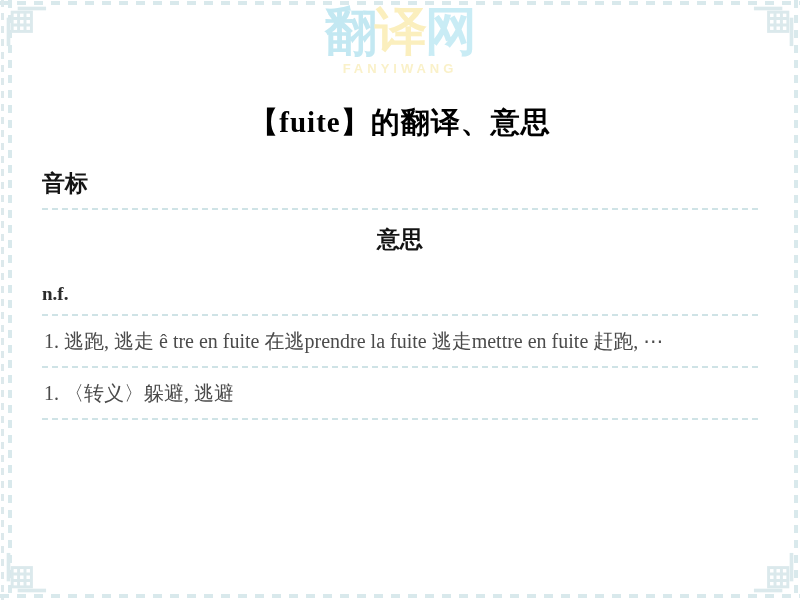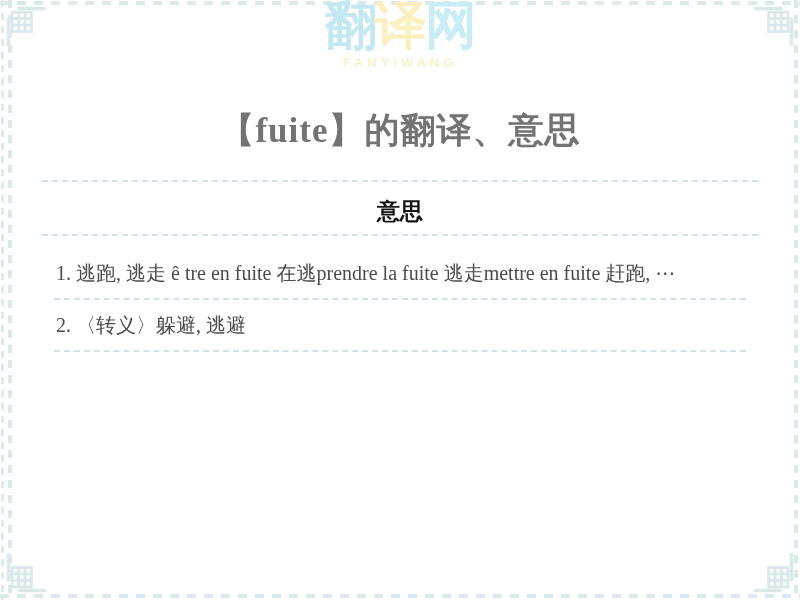--- a/index.html
+++ b/index.html
@@ -20,41 +20,41 @@
     background:repeating-linear-gradient(180deg,#d9e9ec 0 8px,transparent 8px 15px);}
   .frame-right{right:2px;top:0;bottom:0;width:4px;
     background:repeating-linear-gradient(180deg,#d9e9ec 0 8px,transparent 8px 15px);}
   .knot{position:absolute;width:44px;height:44px;}
   .knot-tl{top:3px;left:3px;}
   .knot-tr{top:3px;right:3px;transform:scaleX(-1);}
   .knot-bl{bottom:4px;left:3px;transform:scaleY(-1);}
   .knot-br{bottom:4px;right:3px;transform:scale(-1,-1);}
 
   
-  .logo{position:absolute;top:0;left:0;right:0;text-align:center;line-height:1;}
+  .logo{position:absolute;top:6px;left:0;right:0;text-align:center;line-height:1;}
   .logo-chars{font-size:52px;font-weight:700;letter-spacing:-2px;}
   .logo-char-1{color:#c3e8f2;}
   .logo-char-2{color:#fbefbe;}
   .logo-char-3{color:#c9ecf5;}
   .logo-sub{margin-top:4px;font-size:13px;font-weight:700;letter-spacing:4px;color:#faf1c9;
     font-family:"Liberation Sans","DejaVu Sans",sans-serif;}
 
   
   .page-title{position:absolute;top:84px;left:0;right:0;text-align:center;
-    font-size:35px;font-weight:700;color:#737373;letter-spacing:1px;}
+    font-size:29px;font-weight:700;color:#000000;letter-spacing:1px;}
 
   
   .content{position:absolute;left:42px;right:42px;top:170px;color:#4a4a4a;}
   .sec-heading{margin:0;font-size:23px;line-height:28px;font-weight:700;color:#141414;}
   .sec-heading.meaning{margin-top:16px;text-align:center;}
   .phonetic-value{margin-top:32px;font-size:20px;line-height:26px;color:#4c4c4c;}
   .pos-label{margin-top:28px;font-size:19px;line-height:24px;font-weight:700;color:#2b2b2b;}
   hr.sep{border:none;border-bottom:2px dashed #cfe3e6;margin:10px 0 0 0;}
   hr.sep.after-pos{margin-top:8px;}
-  ul.senses{list-style:none;margin:12px;padding:0;}
+  ul.senses{list-style:none;margin:0;padding:0;}
   ul.senses li{
     padding:12px 2px;font-size:20px;line-height:26px;color:#4b4b4b;
     border-bottom:2px dashed #cfe3e6;white-space:nowrap;overflow:hidden;}
 </style>
 </head>
 <body>
 
 <div class="frame frame-top"></div>
 <div class="frame frame-bottom"></div>
 <div class="frame frame-left-outer"></div>
@@ -105,22 +105,24 @@
 <div class="logo">
   <div class="logo-chars">
     <span class="logo-char-1">翻</span><span class="logo-char-2">译</span><span class="logo-char-3">网</span>
   </div>
   <div class="logo-sub">FANYIWANG</div>
 </div>
 
 <h1 class="page-title">【fuite】的翻译、意思</h1>
 
 <div class="content">
+  <h2 class="sec-heading">音标</h2>
   <hr class="sep">
 
   <h2 class="sec-heading meaning">意思</h2>
+  <div class="pos-label">n.f.</div>
   <hr class="sep after-pos">
 
   <ul class="senses">
     <li>1. 逃跑, 逃走 ê tre en fuite 在逃prendre la fuite 逃走mettre en fuite 赶跑, ⋯</li>
-    <li>2. 〈转义〉躲避, 逃避</li>
+    <li>1. 〈转义〉躲避, 逃避</li>
   </ul>
 </div>
 
 </body></html>

